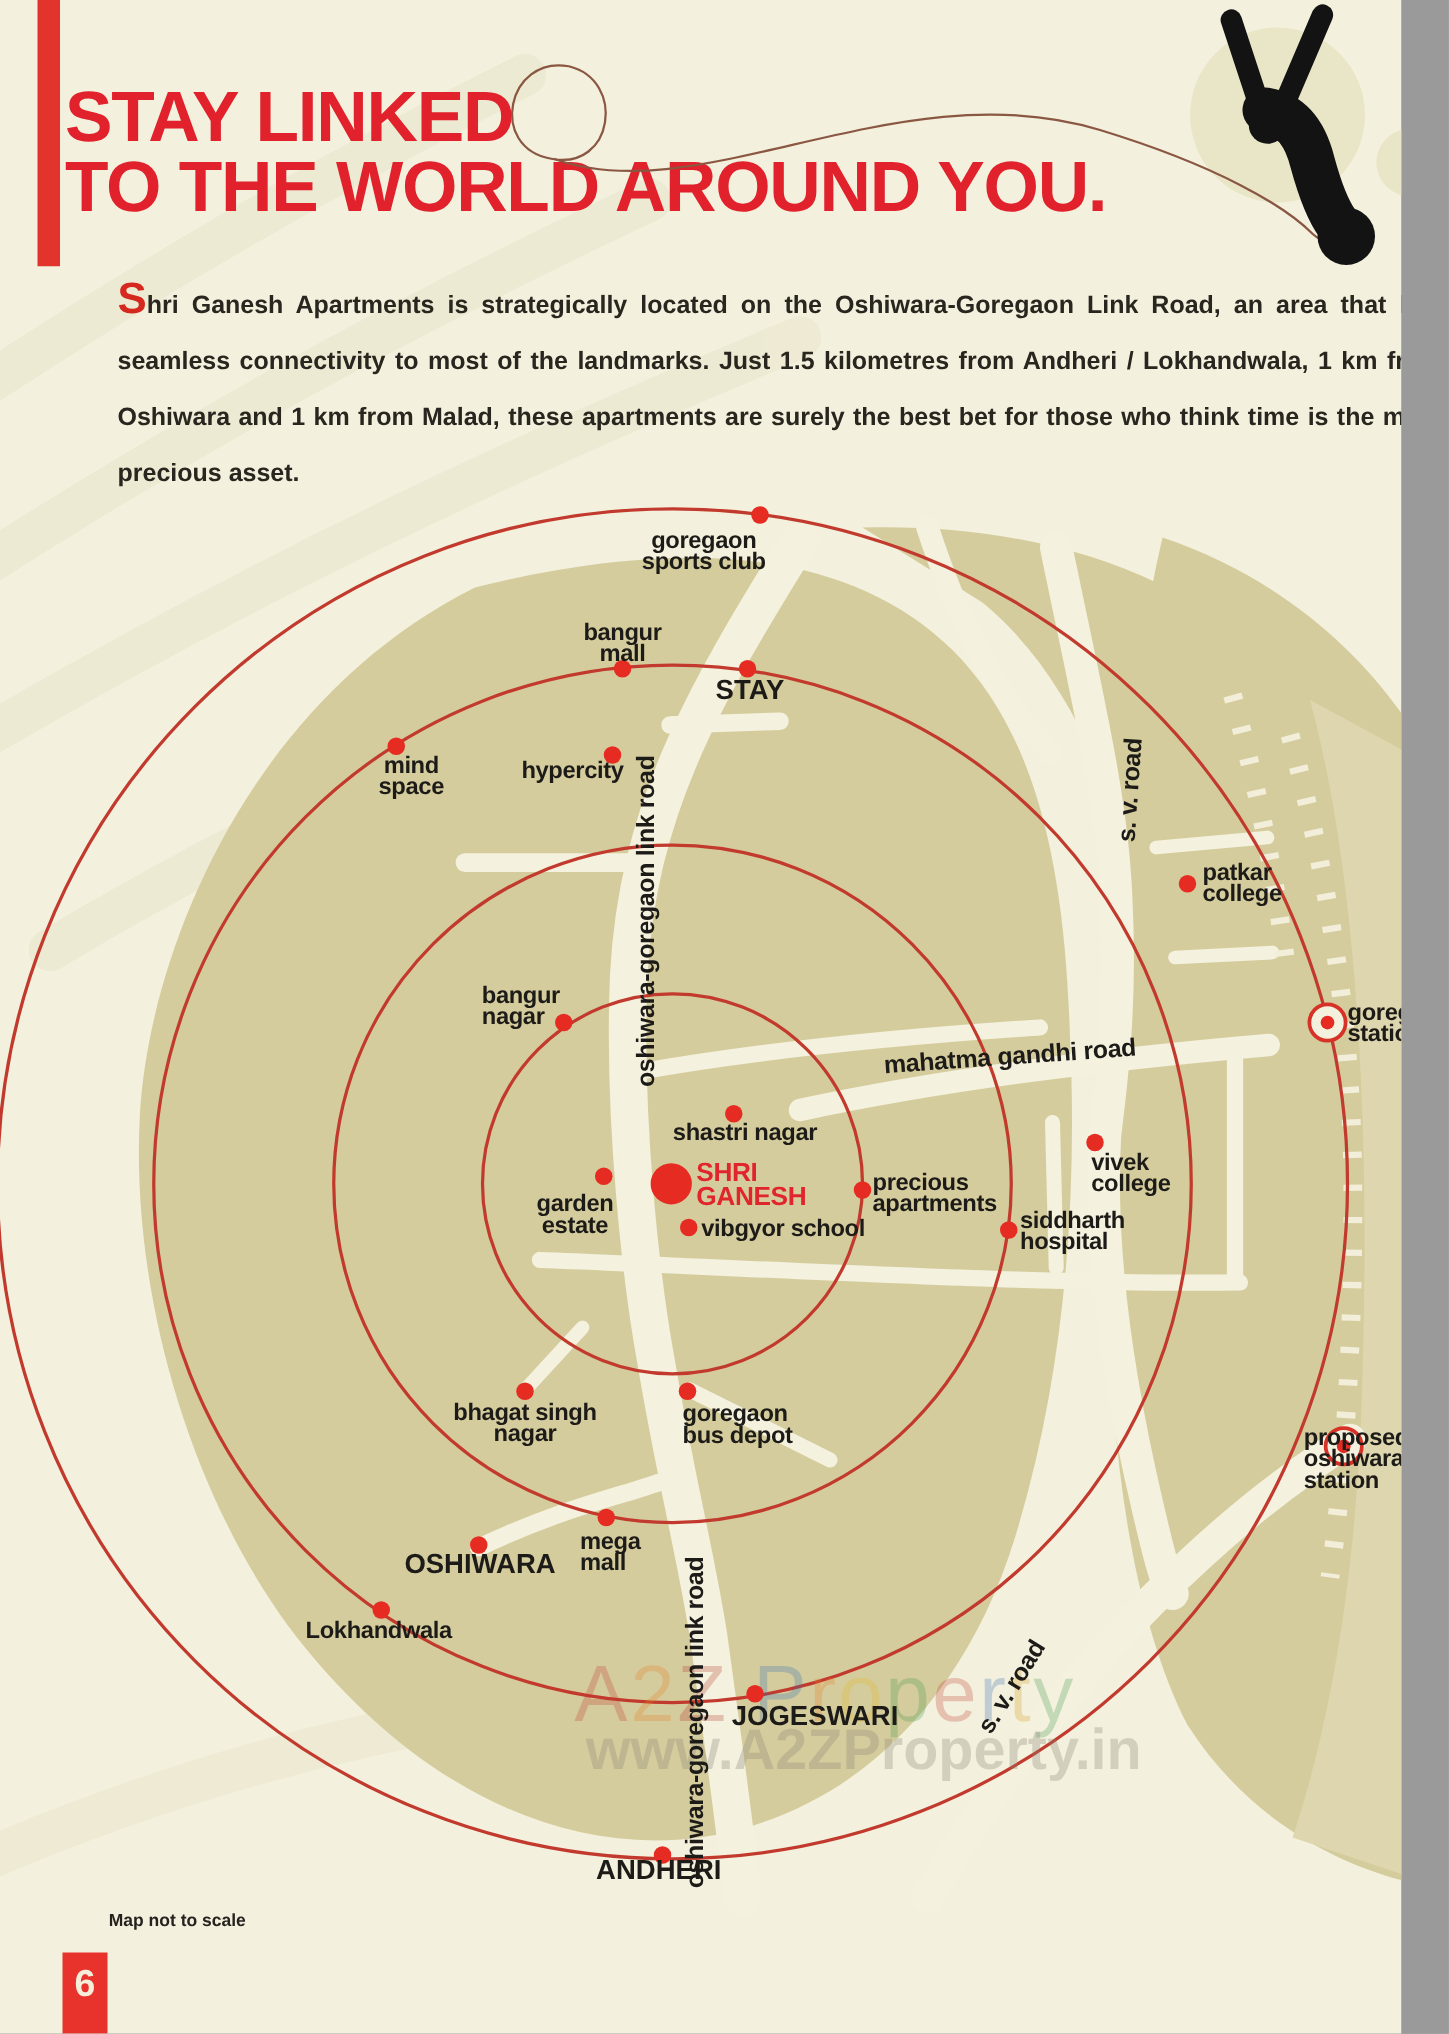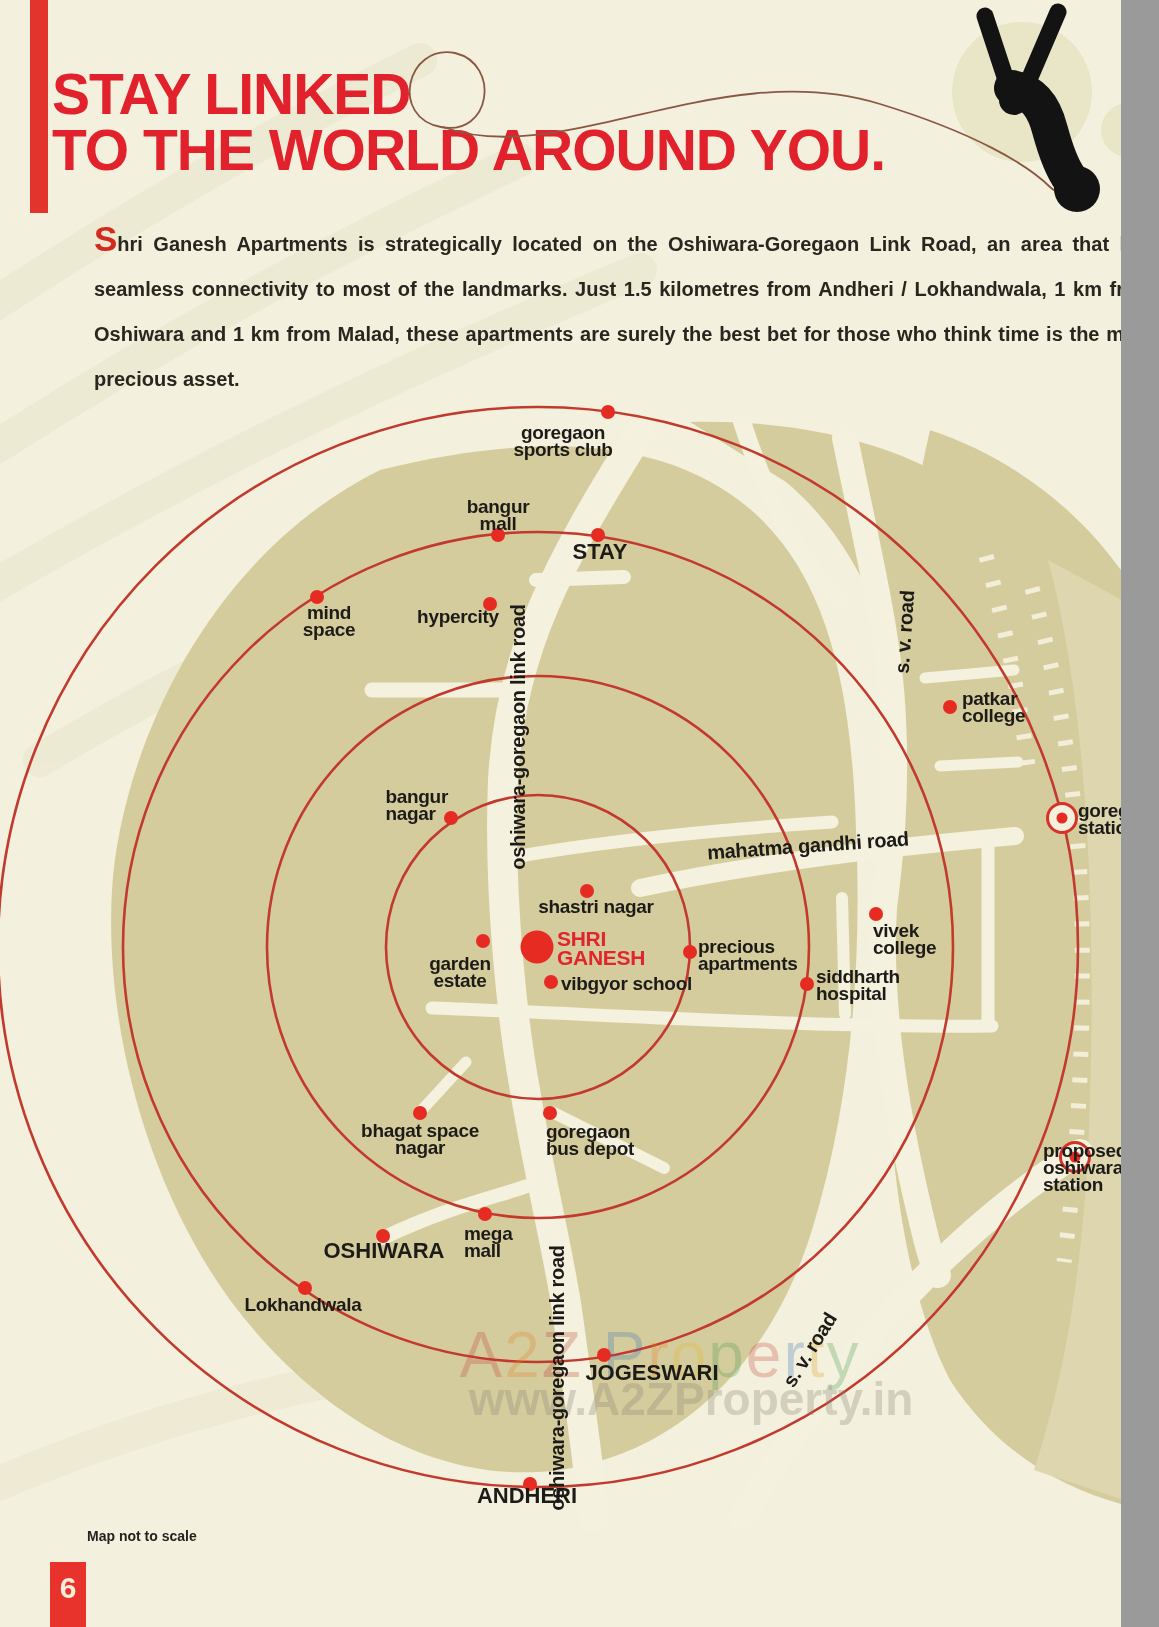--- a/index.html
+++ b/index.html
@@ -201,21 +201,21 @@
 GANESH</div>
   <div class="lbl ctr" style="left:460px;top:955px">garden
 estate</div>
   <div class="lbl" style="left:561px;top:975px">vibgyor school</div>
   <div class="lbl" style="left:698px;top:938px">precious
 apartments</div>
   <div class="lbl" style="left:873px;top:922px">vivek
 college</div>
   <div class="lbl" style="left:816px;top:968px">siddharth
 hospital</div>
-  <div class="lbl ctr" style="left:420px;top:1122px">bhagat space
+  <div class="lbl ctr" style="left:420px;top:1122px">bhagat singh
 nagar</div>
   <div class="lbl" style="left:546px;top:1123px">goregaon
 bus depot</div>
   <div class="lbl" style="left:464px;top:1225px">mega
 mall</div>
   <div class="lbl ctr caps" style="left:384px;top:1242px">OSHIWARA</div>
   <div class="lbl ctr" style="left:303px;top:1296px">Lokhandwala</div>
   <div class="lbl ctr caps" style="left:652px;top:1364px">JOGESWARI</div>
   <div class="lbl ctr caps" style="left:527px;top:1487px">ANDHERI</div>
   <div class="lbl" style="left:1043px;top:1142px">proposed

